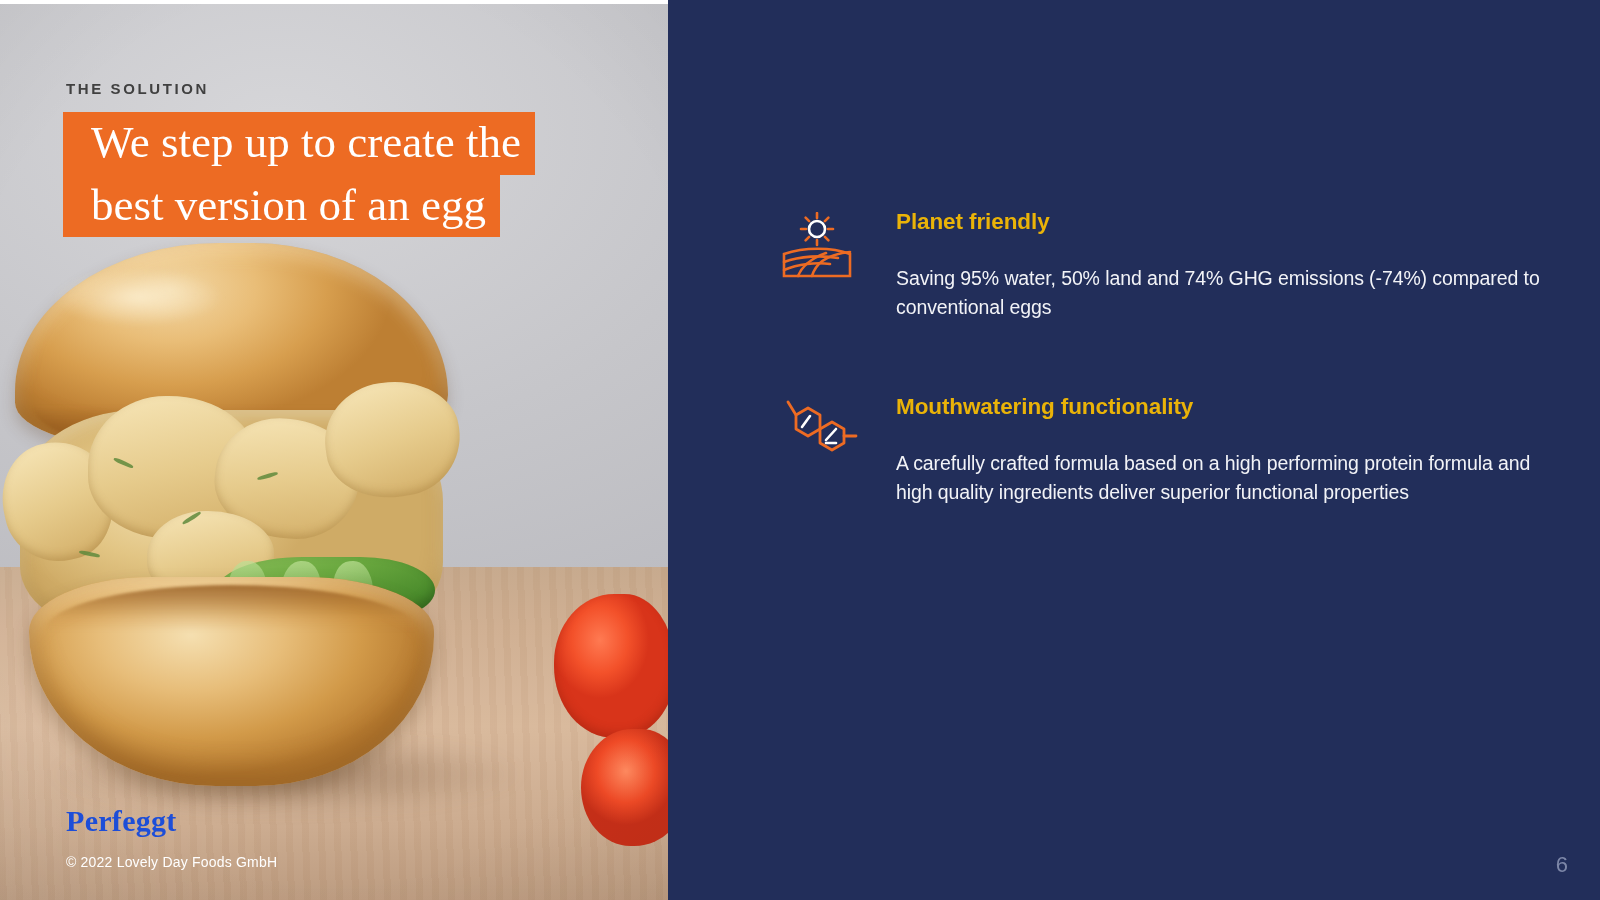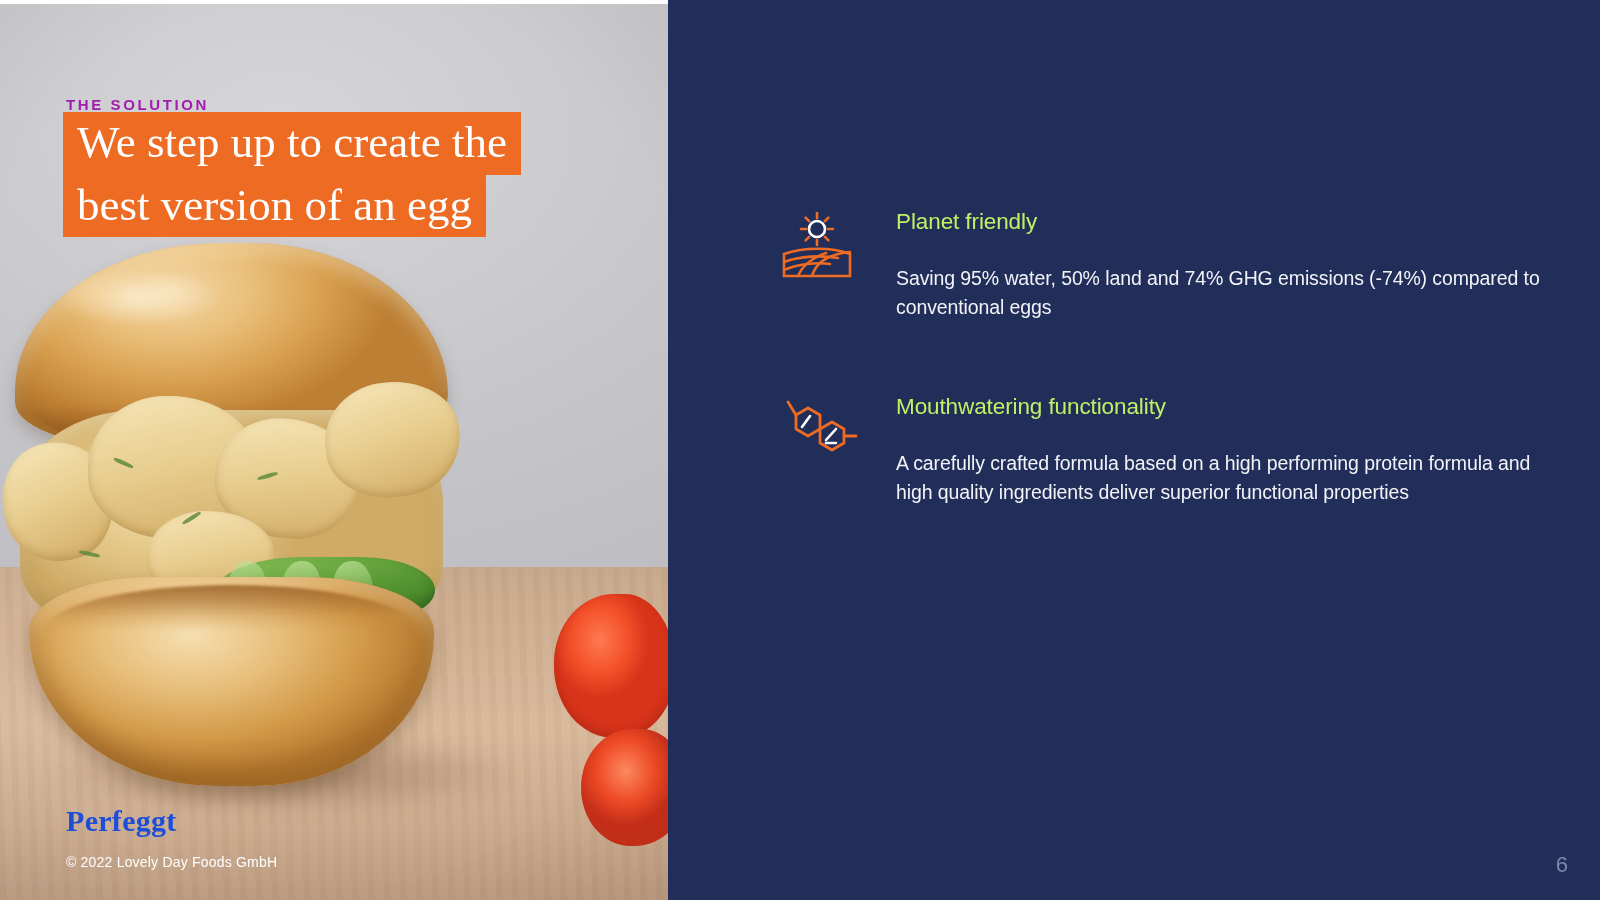--- a/index.html
+++ b/index.html
@@ -167,35 +167,35 @@
   }
 
   .photo-vignette {
     position:absolute; inset:0;
     background:radial-gradient(110% 95% at 50% 48%, rgba(0,0,0,0) 52%, rgba(0,0,0,.10) 100%);
     pointer-events:none;
   }
 
   
   .eyebrow {
-    position:absolute; left:66px; top:96px;
-    color:#a21caf;
+    position:absolute; left:66px; top:80px;
+    color:#404040;
     font-size:15px; font-weight:700;
     letter-spacing:2.6px;
   }
   .headline { position:absolute; left:63px; top:112px; }
   .headline-line {
     display:block;
     background:#ED6B23;
     color:#ffffff;
     font-family:"Liberation Serif", serif;
     font-size:45px;
     font-weight:400;
     line-height:1.17;
-    padding:4px 14px 6px 14px;
+    padding:4px 14px 6px 28px;
     width:max-content;
   }
 
   .brand {
     position:absolute; left:66px; bottom:62px;
     color:#1d4ed8;
     font-family:"Liberation Serif", serif;
     font-size:30px;
     font-weight:700;
     letter-spacing:.3px;
@@ -222,23 +222,23 @@
   .f2 { left:114px; top:393px; width:770px; }
   .f3 { left:114px; top:578px; width:770px; }
 
   .feature-icon {
     width:78px; flex:0 0 78px;
     display:flex; align-items:flex-start; justify-content:flex-start;
     padding-top:4px;
   }
   .feature-text { flex:1; padding-left:36px; }
   .feature-title {
-    color:#bef264;
+    color:#eab308;
     font-size:22.5px;
-    font-weight:400;
+    font-weight:700;
     line-height:1.25;
     margin-bottom:3px;
     letter-spacing:-.1px;
   }
   .feature-desc {
     color:#f2f3f7;
     font-size:19.5px;
     font-weight:400;
     line-height:1.50;
     letter-spacing:-.1px;

